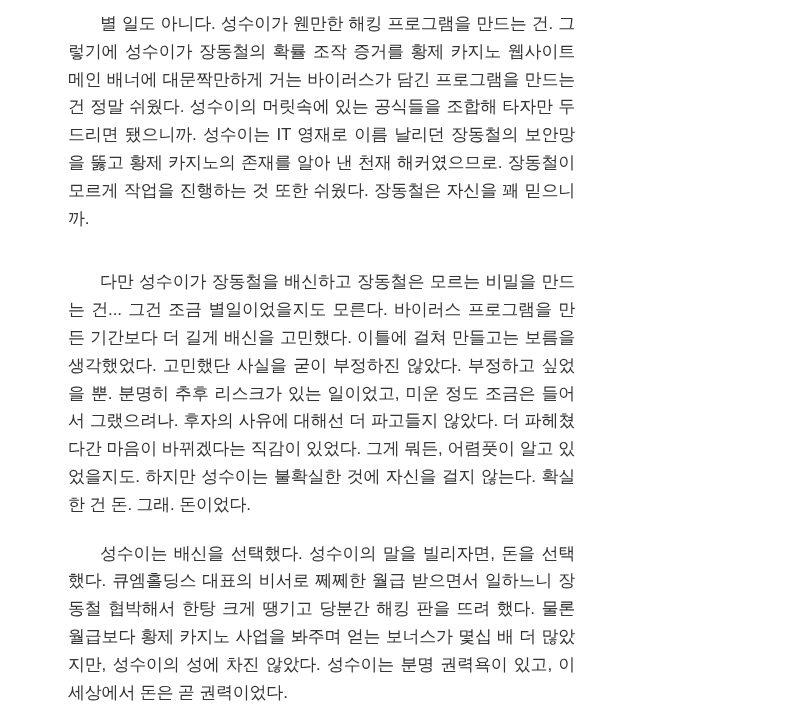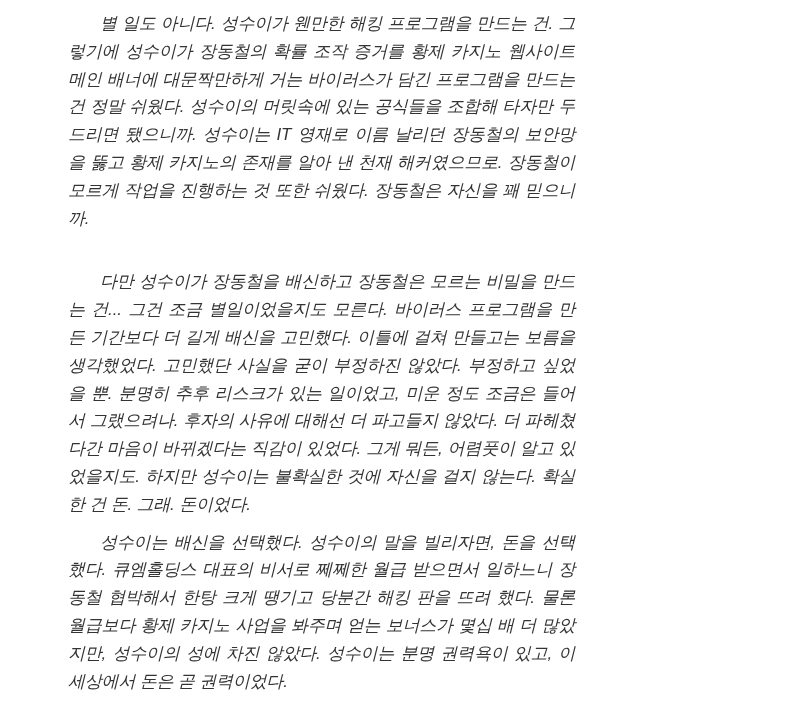--- a/index.html
+++ b/index.html
@@ -16,29 +16,28 @@
   .viewer-content {
     box-sizing: border-box;
     width: 638px;
     padding: 10px 63px 0 68px;
     color: #333333;
     font-size: 17px;
     line-height: 27.8px;
     text-align: justify;
     word-break: break-all;
     letter-spacing: -0.2px;
-    font-style: italic;
   }
   .para {
     margin: 0;
     text-indent: 32px;
     font-weight: 500;
   }
 </style>
 </head>
 <body>
 
 <div class="viewer-content">
 
 <p class="para" style="margin-top: 0px;">별 일도 아니다. 성수이가 웬만한 해킹 프로그램을 만드는 건. 그렇기에 성수이가 장동철의 확률 조작 증거를 황제 카지노 웹사이트 메인 배너에 대문짝만하게 거는 바이러스가 담긴 프로그램을 만드는 건 정말 쉬웠다. 성수이의 머릿속에 있는 공식들을 조합해 타자만 두드리면 됐으니까. 성수이는 IT 영재로 이름 날리던 장동철의 보안망을 뚫고 황제 카지노의 존재를 알아 낸 천재 해커였으므로. 장동철이 모르게 작업을 진행하는 것 또한 쉬웠다. 장동철은 자신을 꽤 믿으니까.</p>
     <p class="para" style="margin-top: 36px;">다만 성수이가 장동철을 배신하고 장동철은 모르는 비밀을 만드는 건... 그건 조금 별일이었을지도 모른다. 바이러스 프로그램을 만든 기간보다 더 길게 배신을 고민했다. 이틀에 걸쳐 만들고는 보름을 생각했었다. 고민했단 사실을 굳이 부정하진 않았다. 부정하고 싶었을 뿐. 분명히 추후 리스크가 있는 일이었고, 미운 정도 조금은 들어서 그랬으려나. 후자의 사유에 대해선 더 파고들지 않았다. 더 파헤쳤다간 마음이 바뀌겠다는 직감이 있었다. 그게 뭐든, 어렴풋이 알고 있었을지도. 하지만 성수이는 불확실한 것에 자신을 걸지 않는다. 확실한 건 돈. 그래. 돈이었다.</p>
-    <p class="para" style="margin-top: 10px;">성수이는 배신을 선택했다. 성수이의 말을 빌리자면, 돈을 선택했다. 큐엠홀딩스 대표의 비서로 쩨쩨한 월급 받으면서 일하느니 장동철 협박해서 한탕 크게 땡기고 당분간 해킹 판을 뜨려 했다. 물론 월급보다 황제 카지노 사업을 봐주며 얻는 보너스가 몇십 배 더 많았지만, 성수이의 성에 차진 않았다. 성수이는 분명 권력욕이 있고, 이 세상에서 돈은 곧 권력이었다.</p>
+    <p class="para" style="margin-top: 21px;">성수이는 배신을 선택했다. 성수이의 말을 빌리자면, 돈을 선택했다. 큐엠홀딩스 대표의 비서로 쩨쩨한 월급 받으면서 일하느니 장동철 협박해서 한탕 크게 땡기고 당분간 해킹 판을 뜨려 했다. 물론 월급보다 황제 카지노 사업을 봐주며 얻는 보너스가 몇십 배 더 많았지만, 성수이의 성에 차진 않았다. 성수이는 분명 권력욕이 있고, 이 세상에서 돈은 곧 권력이었다.</p>
   </div>
 
 </body></html>

